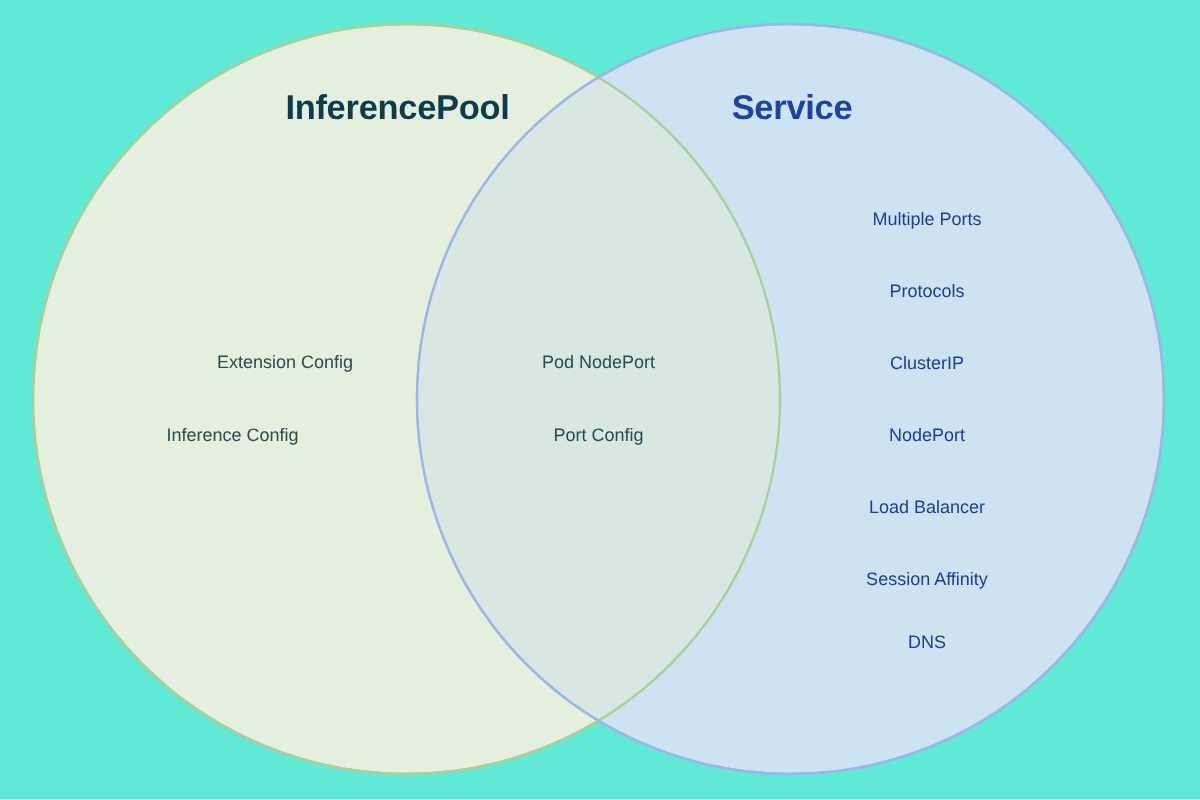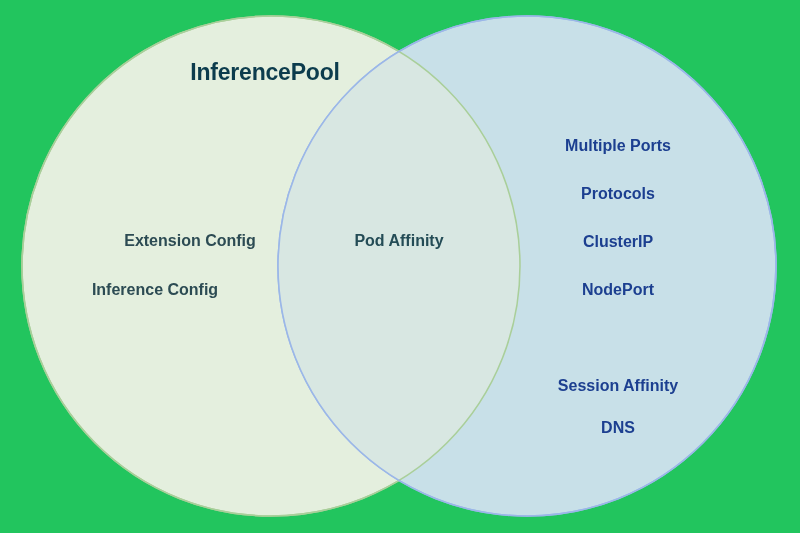--- a/index.html
+++ b/index.html
@@ -43,34 +43,34 @@
     letter-spacing: -0.2px;
     white-space: nowrap;
     transform: translate(-50%, -50%);
     text-align: center;
   }
   #title-left  { left: 265px; top: 72px; color: #0c3c4d; }
   #title-right { left: 528px; top: 72px; color: #1b43a0; }
 
   .item {
     position: absolute;
-    font-size: 16px;
-    font-weight: bold;
+    font-size: 12px;
+    font-weight: normal;
     white-space: nowrap;
     transform: translate(-50%, -50%);
     text-align: center;
   }
   .item-left    { color: #2c4b53; left: 155px; }
   .item-center  { color: #244c56; left: 399px; }
   .item-right   { color: #1c3f90; left: 618px; }
 </style>
 </head>
 <body>
 
-<div id="canvas" style="width: 800px; height: 533px; background: #22c55e;">
+<div id="canvas" style="width: 800px; height: 533px; background: #5eead4;">
 
   <svg class="venn-svg" viewBox="0 0 800 533">
     <defs>
       <clipPath id="clip-left">
         <ellipse id="cp-left-ellipse" cx="271" cy="266" rx="249" ry="250"></ellipse>
       </clipPath>
     </defs>
 
     <ellipse id="circle-left" cx="271" cy="266" rx="249" ry="250" fill="#e4efde" stroke="#a9cf9a" stroke-width="1.6"></ellipse>
 
@@ -81,27 +81,30 @@
     </g>
 
     <ellipse cx="271" cy="266" rx="249" ry="250" fill="none" stroke="#a9cf9a" stroke-width="1.6"></ellipse>
     <ellipse cx="527" cy="266" rx="249" ry="250" fill="none" stroke="#9bb7e8" stroke-width="1.6"></ellipse>
   </svg>
 
   <div class="layer-text">
 
     <div class="set-title" id="title-left" style="color: rgb(12, 60, 77);">InferencePool</div>
 
+    <div class="set-title" id="title-right" style="color: rgb(27, 67, 160);">Service</div>
 
     <div class="item item-left" style="top: 241px; color: rgb(44, 75, 83); margin-left: 35px;">Extension Config</div>
     <div class="item item-left" style="top: 290px; color: rgb(44, 75, 83); text-align: center;">Inference Config</div>
 
-    <div class="item item-center" style="top: 241px; color: rgb(36, 76, 86);">Pod Affinity</div>
+    <div class="item item-center" style="top: 241px; color: rgb(36, 76, 86);">Pod NodePort</div>
+    <div class="item item-center" style="top: 290px; color: rgb(36, 76, 86);">Port Config</div>
 
     <div class="item item-right" style="top: 146px; color: rgb(28, 63, 144);">Multiple Ports</div>
     <div class="item item-right" style="top: 194px; color: rgb(28, 63, 144);">Protocols</div>
     <div class="item item-right" style="top: 242px; color: rgb(28, 63, 144);">ClusterIP</div>
     <div class="item item-right" style="top: 290px; color: rgb(28, 63, 144);">NodePort</div>
+    <div class="item item-right" style="top: 338px; color: rgb(28, 63, 144);">Load Balancer</div>
     <div class="item item-right" style="top: 386px; color: rgb(28, 63, 144);">Session Affinity</div>
     <div class="item item-right" style="top: 428px; color: rgb(28, 63, 144);">DNS</div>
 
   </div>
 </div>
 
 </body></html>

